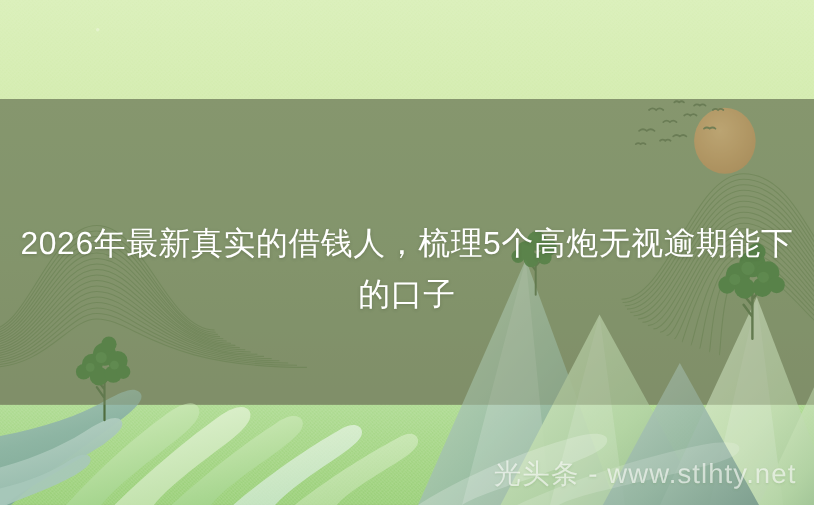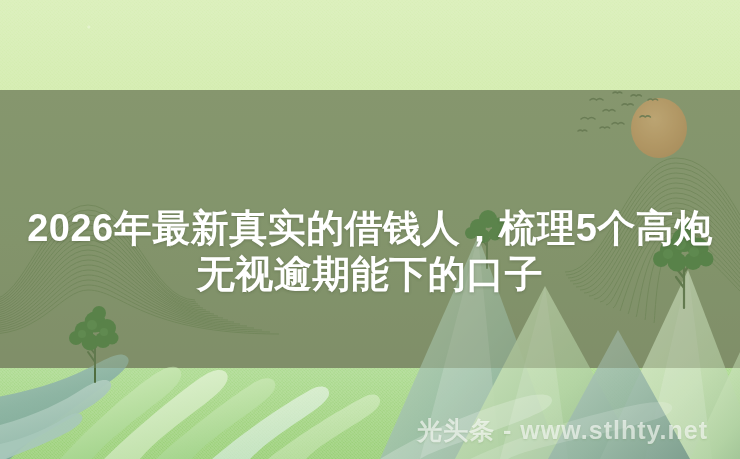--- a/index.html
+++ b/index.html
@@ -59,40 +59,39 @@
     background:rgba(128,143,104,.40);
     z-index:8;pointer-events:none;
   }
 
   
   #title{
     position:absolute;left:0;top:180px;width:740px;
     z-index:12;
     text-align:center;
     color:#ffffff;
-    font-size:38px;
+    font-size:29px;
     line-height:46px;
     letter-spacing:.5px;
-    font-weight:700;
+    font-weight:400;
     text-shadow:0 1px 3px rgba(60,72,45,.32);
     padding:0 14px;
     box-sizing:border-box;
     white-space:pre-line;
   }
 
   
   #watermark{
-    position:absolute;right:32px;bottom:12px;
+    position:absolute;right:16px;bottom:12px;
     z-index:13;
     color:rgba(255,255,255,.62);
     font-size:25px;
     letter-spacing:1px;
     white-space:nowrap;
     text-shadow:0 1px 2px rgba(110,150,90,.25);
-    font-weight:bold;
   }
 </style>
 </head>
 <body>
 
 <div id="cover">
 
   <div class="band" id="band-top"></div>
   <div class="band" id="band-mid"></div>
   <div class="band" id="band-bottom"></div>

